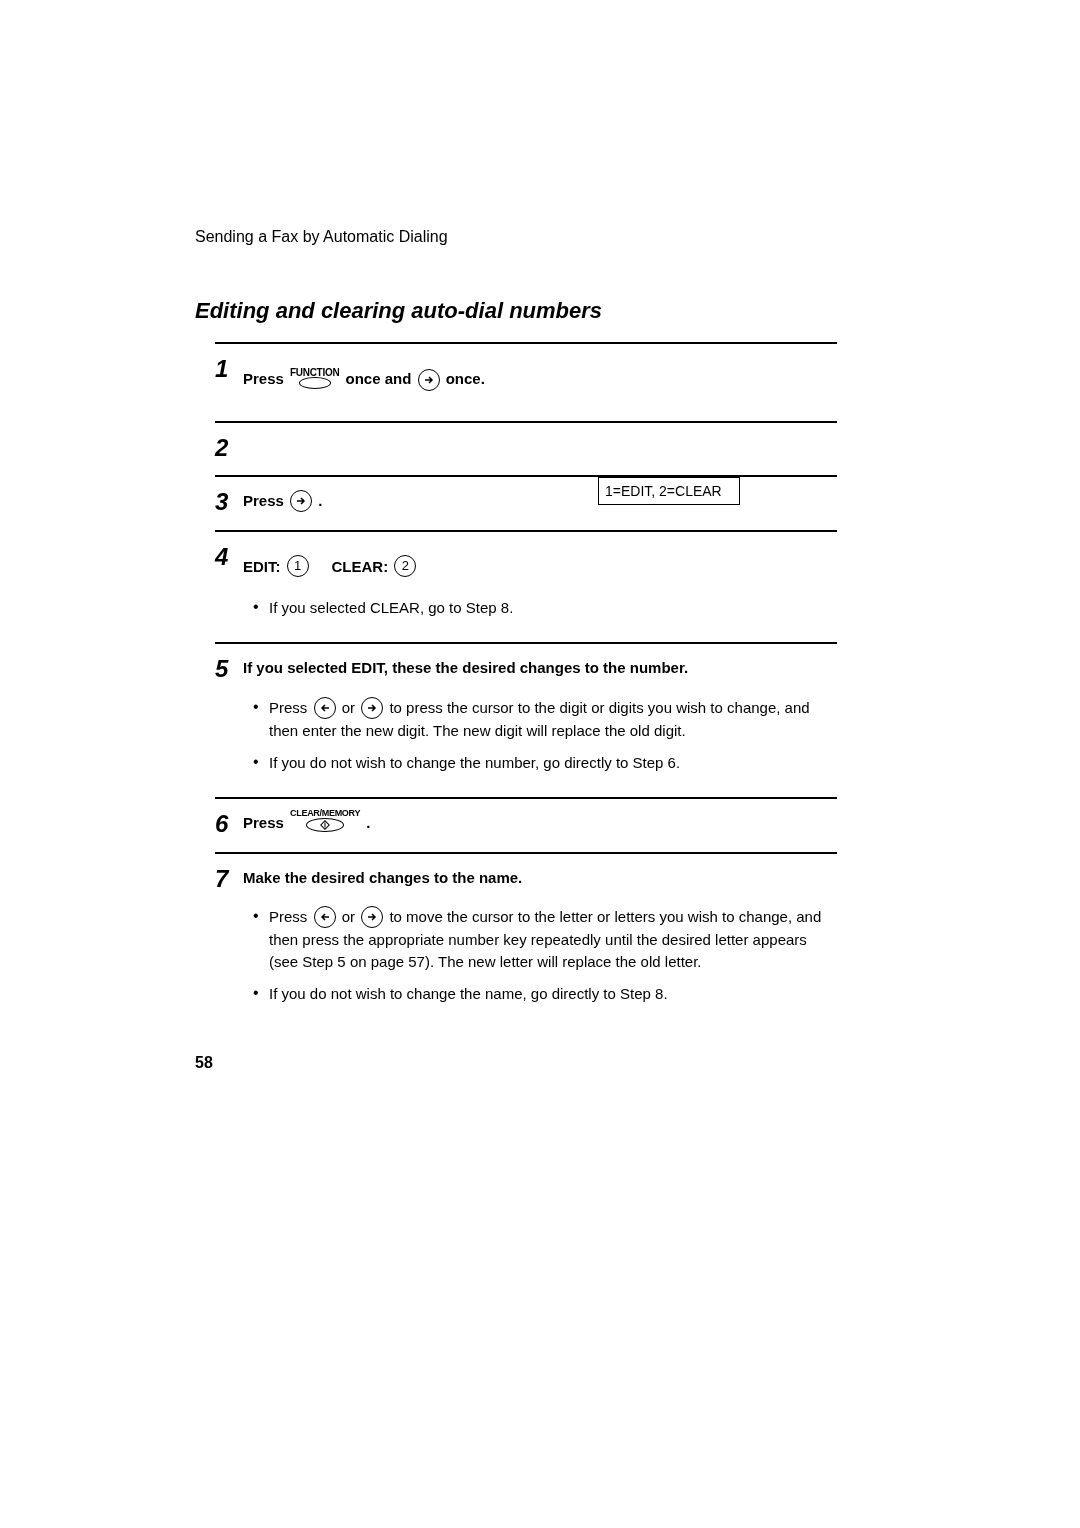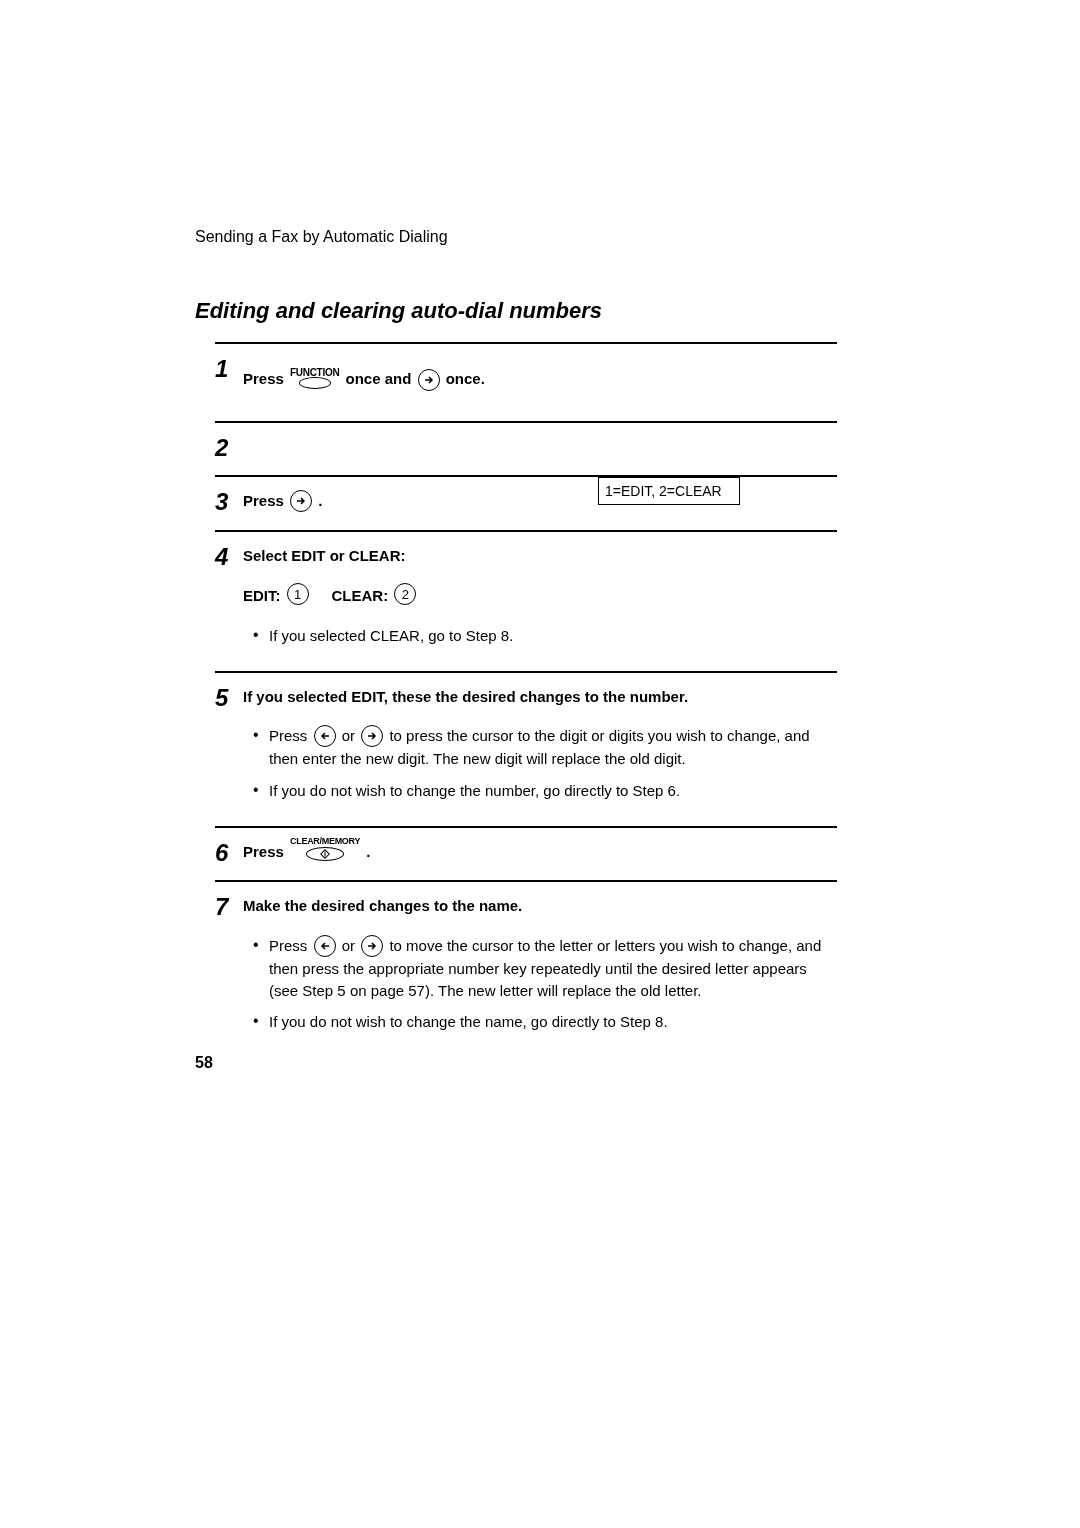--- a/index.html
+++ b/index.html
@@ -266,21 +266,20 @@
       <div class="display-box2-wrap">
         <div class="display-box" style="width:128px;">
           <span>1=EDIT, 2=CLEAR</span>
         </div>
       </div>
     </div>
 
     <div class="step">
       <div class="step-num">4</div>
       <div class="step-body">
-        <div class="step-instr">Select EDIT or CLEAR:</div>
         <div class="sel-line">
           <span class="sel-label">EDIT: </span>
           <span class="kb-digit">1</span>
           &nbsp;&nbsp;&nbsp;
           <span class="sel-label">CLEAR: </span>
           <span class="kb-digit">2</span>
         </div>
         <div class="bullets">
           <div class="bullet">
             <div class="bullet-dot">•</div>

